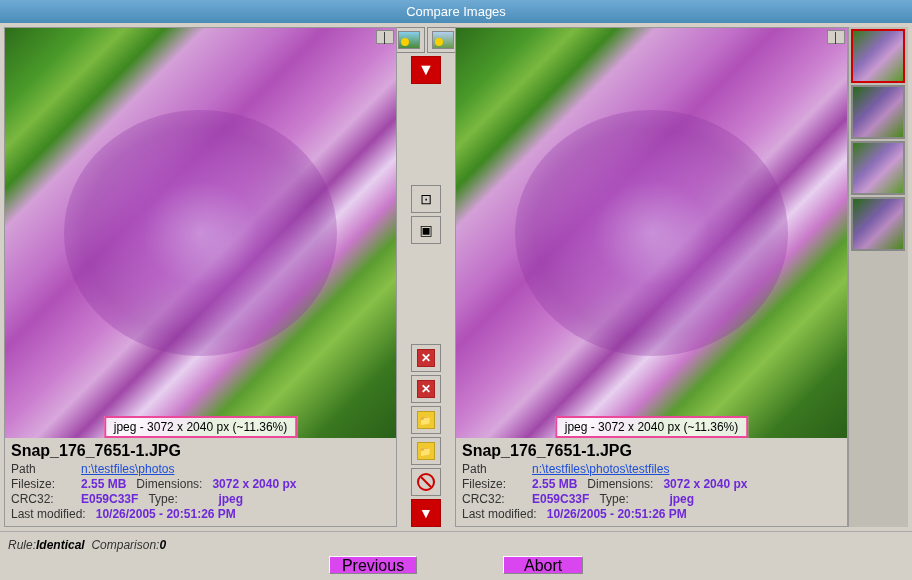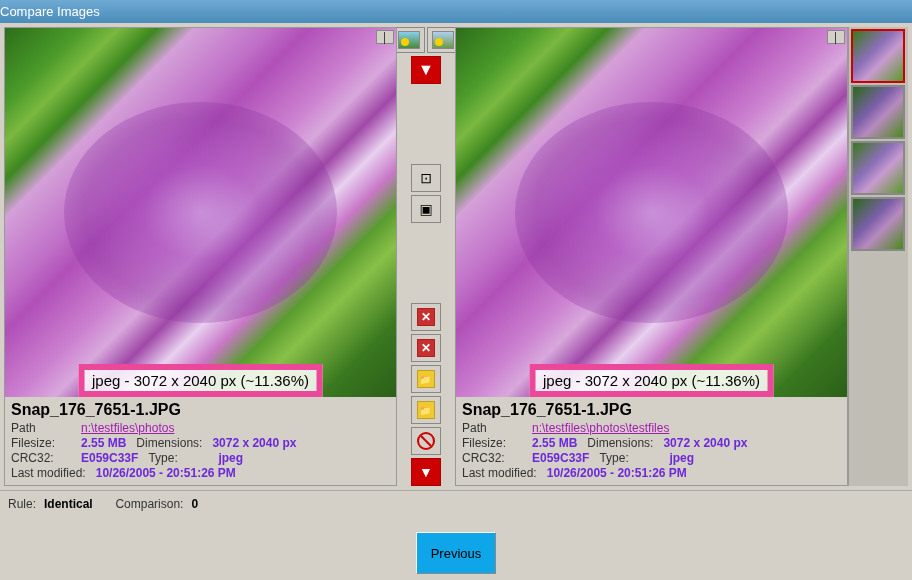--- a/index.html
+++ b/index.html
@@ -9,21 +9,21 @@
       background: #d4d0c8;
       width: 912px;
       height: 580px;
       overflow: hidden;
       display: flex;
       flex-direction: column;
     }
     .title-bar {
       background: linear-gradient(to bottom, #6faad4, #4a8cb8);
       color: white;
-      text-align: left;
+      text-align: center;
       padding: 4px 0;
       font-size: 13px;
       font-weight: normal;
       flex-shrink: 0;
     }
     .main-content {
       display: flex;
       flex: 1;
       overflow: hidden;
     }
@@ -125,23 +125,23 @@
         transparent 100%
       );
       border-radius: 50%;
     }
     .image-label {
       position: absolute;
       bottom: 0;
       left: 50%;
       transform: translateX(-50%);
       background: rgba(255,255,255,0.85);
-      border: 6px solid #ec4899;
+      border: 2px solid #ec4899;
       padding: 2px 8px;
-      font-size: 15px;
+      font-size: 12px;
       white-space: nowrap;
     }
     .minimize-btn {
       position: absolute;
       top: 2px;
       right: 2px;
       width: 18px;
       height: 14px;
       background: #d4d0c8;
       border: 1px solid #888;
@@ -169,21 +169,21 @@
     }
     .detail-label {
       color: #333;
       min-width: 60px;
     }
     .detail-value {
       color: #6d28d9;
       font-weight: bold;
     }
     .path-link {
-      color: #a21caf;
+      color: #1d4ed8;
       text-decoration: underline;
       cursor: pointer;
     }
     .icon-btn {
       width: 30px;
       height: 28px;
       border: 1px solid #888;
       background: #d4d0c8;
       cursor: pointer;
       display: flex;
@@ -256,39 +256,39 @@
       align-items: center;
     }
     .bottom-bar {
       background: #d4d0c8;
       border-top: 1px solid #aaa;
       padding: 6px 8px;
       flex-shrink: 0;
     }
     .rule-row {
       display: flex;
-      gap: 8px;
-      margin-bottom: 21px;
+      margin-bottom: 4px;
+      font-style: italic;
     }
     .rule-label { color: #333; }
     .rule-value { font-weight: bold; color: #000; }
     .btn-row {
       display: flex;
       gap: 6px;
       justify-content: center;
     }
     .nav-btn {
       min-width: 80px;
-      height: 42px;
-      background: #0ea5e9;
+      height: 18px;
+      background: #d946ef;
       border: 1px solid #888;
       border-top-color: #fff;
       border-left-color: #fff;
       cursor: pointer;
-      font-size: 13px;
+      font-size: 16px;
       padding: 0 12px;
     }
     .nav-btn.abort {
       min-width: 80px;
     }
     .img-top-btn {
       width: 32px;
       height: 26px;
       border: 1px solid #888;
       background: #d4d0c8;
@@ -436,14 +436,15 @@
 <div class="bottom-bar">
   <div class="rule-row">
     <span class="rule-label">Rule:</span>
     <span class="rule-value">Identical</span>
     &nbsp;&nbsp;
     <span class="rule-label">Comparison:</span>
     <span class="rule-value">0</span>
   </div>
   <div class="btn-row">
     <button class="nav-btn">Previous</button>
+    <button class="nav-btn abort" style="margin-left: 80px;">Abort</button>
   </div>
 </div>
 
 </body></html>

